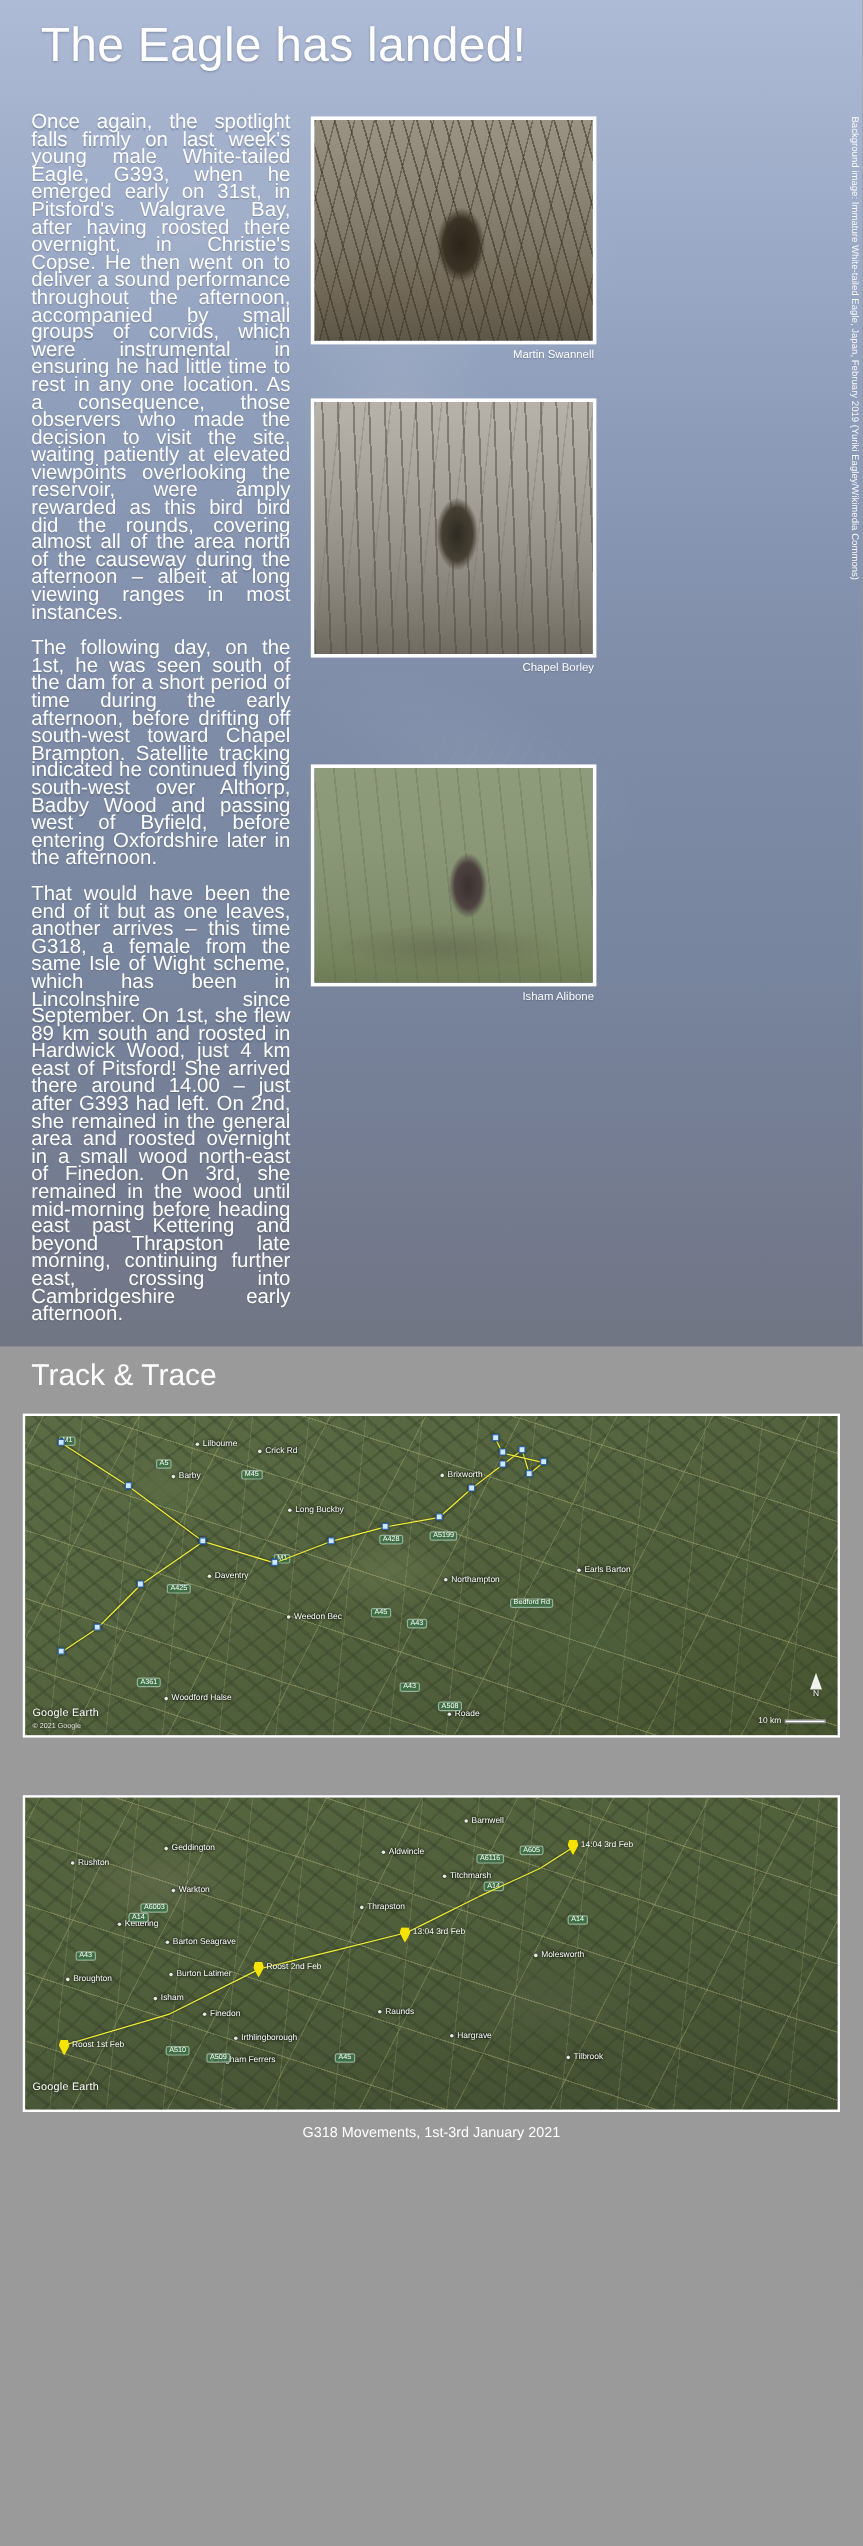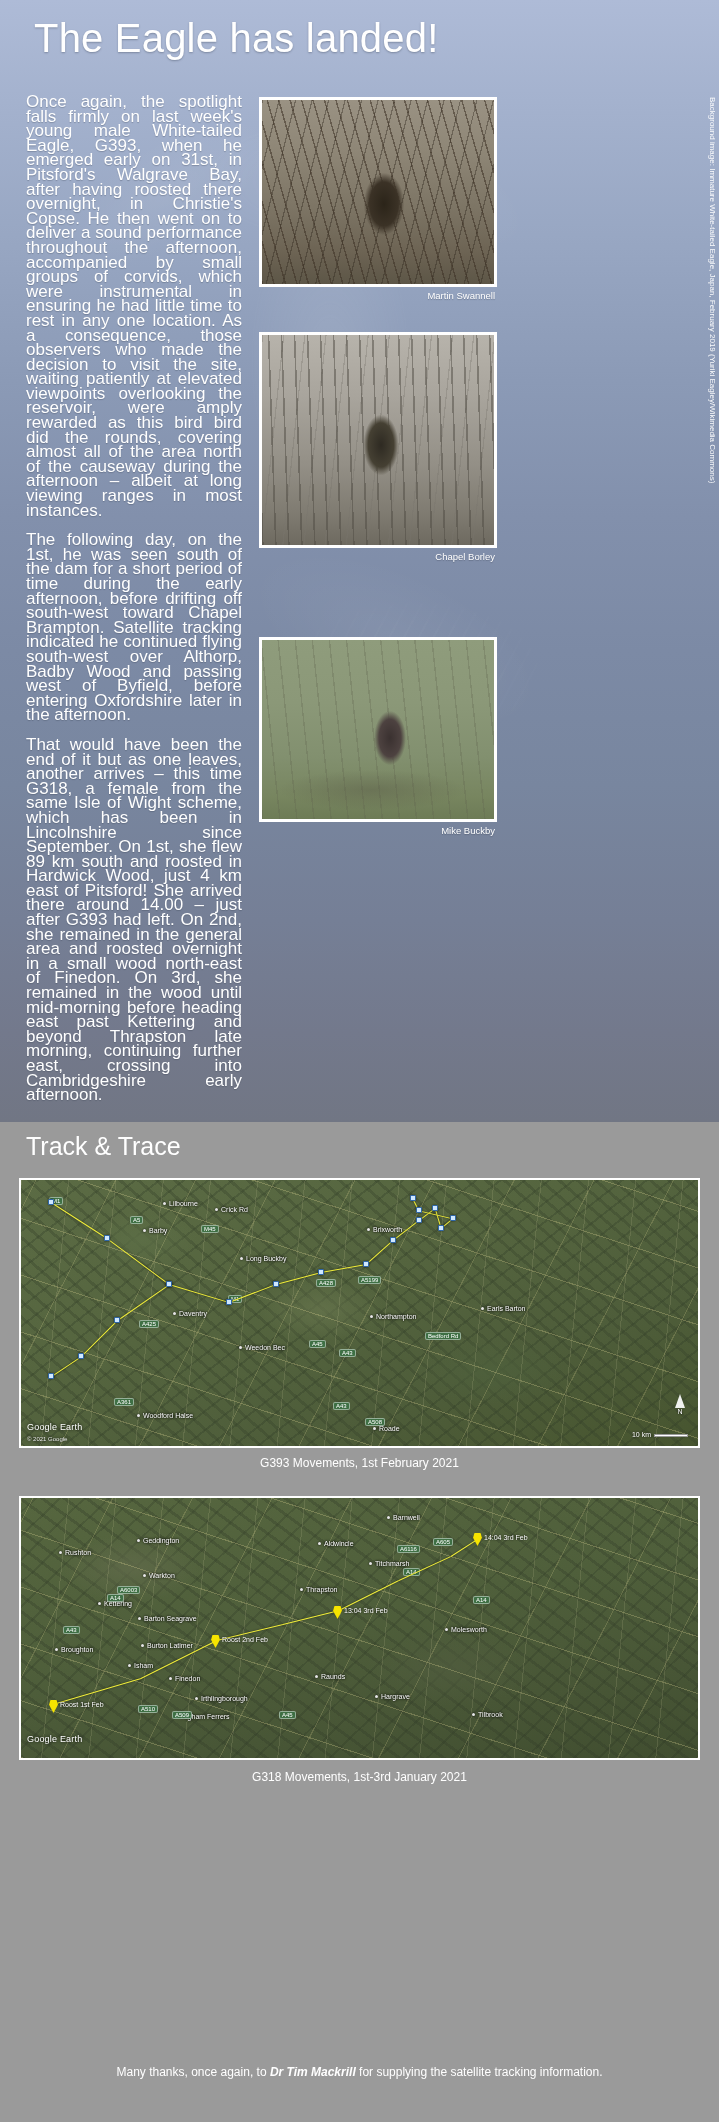--- a/index.html
+++ b/index.html
@@ -362,21 +362,21 @@
     <div class="cap" id="cap1">Martin Swannell</div>
 
     <div class="photo" id="photo2">
       <div class="inner ph2"></div>
     </div>
     <div class="cap" id="cap2">Chapel Borley</div>
 
     <div class="photo" id="photo3">
       <div class="inner ph3"></div>
     </div>
-    <div class="cap" id="cap3">Mike Buckby</div>
+    <div class="cap" id="cap3">Isham Alibone</div>
 
     <div class="vert-credit">Background image: Immature White-tailed Eagle, Japan, February 2019 (Yuriki Eagley/Wikimedia Commons)</div>
   </div>
 
   <div class="tt-title">Track &amp; Trace</div>
 
   <div class="map" id="map1">
     <div class="sat1"></div>
     <div class="roads"></div>
 
@@ -447,21 +447,20 @@
 
     <div class="ge-logo">Google Earth</div>
     <div class="ge-credit">© 2021 Google</div>
     <div class="compass">
       <span class="arrow"></span><span>N</span>
     </div>
     <div class="scalebar">
       <span>10 km</span><i></i>
     </div>
   </div>
-  <div class="map-cap" id="mapcap1">G393 Movements, 1st February 2021</div>
 
   <div class="map" id="map2">
     <div class="sat2"></div>
     <div class="roads"></div>
 
     <div id="m2-places">
         <div class="map-label town-dot" style="left: 372px; top: 16px;">Barnwell</div>
         <div class="map-label town-dot" style="left: 122px; top: 39px;">Geddington</div>
         <div class="map-label town-dot" style="left: 303px; top: 42px;">Aldwincle</div>
         <div class="map-label town-dot" style="left: 44px; top: 51px;">Rushton</div>
@@ -510,17 +509,14 @@
         <div class="pin" style="left: 190px; top: 137px;"></div>
         <div class="pin-label" style="left: 201px; top: 138px;">Roost 2nd Feb</div>
         <div class="pin" style="left: 28px; top: 202px;"></div>
         <div class="pin-label" style="left: 39px; top: 203px;">Roost 1st Feb</div>
       </div>
 
     <div class="ge-logo">Google Earth</div>
   </div>
   <div class="map-cap" id="mapcap2">G318 Movements, 1st-3rd January 2021</div>
 
-  <div class="footer">
-    <span>Many thanks, once again, to </span><b>Dr Tim Mackrill</b><span> for supplying the satellite tracking information.</span>
-  </div>
 
 </div>
 
 </body></html>

